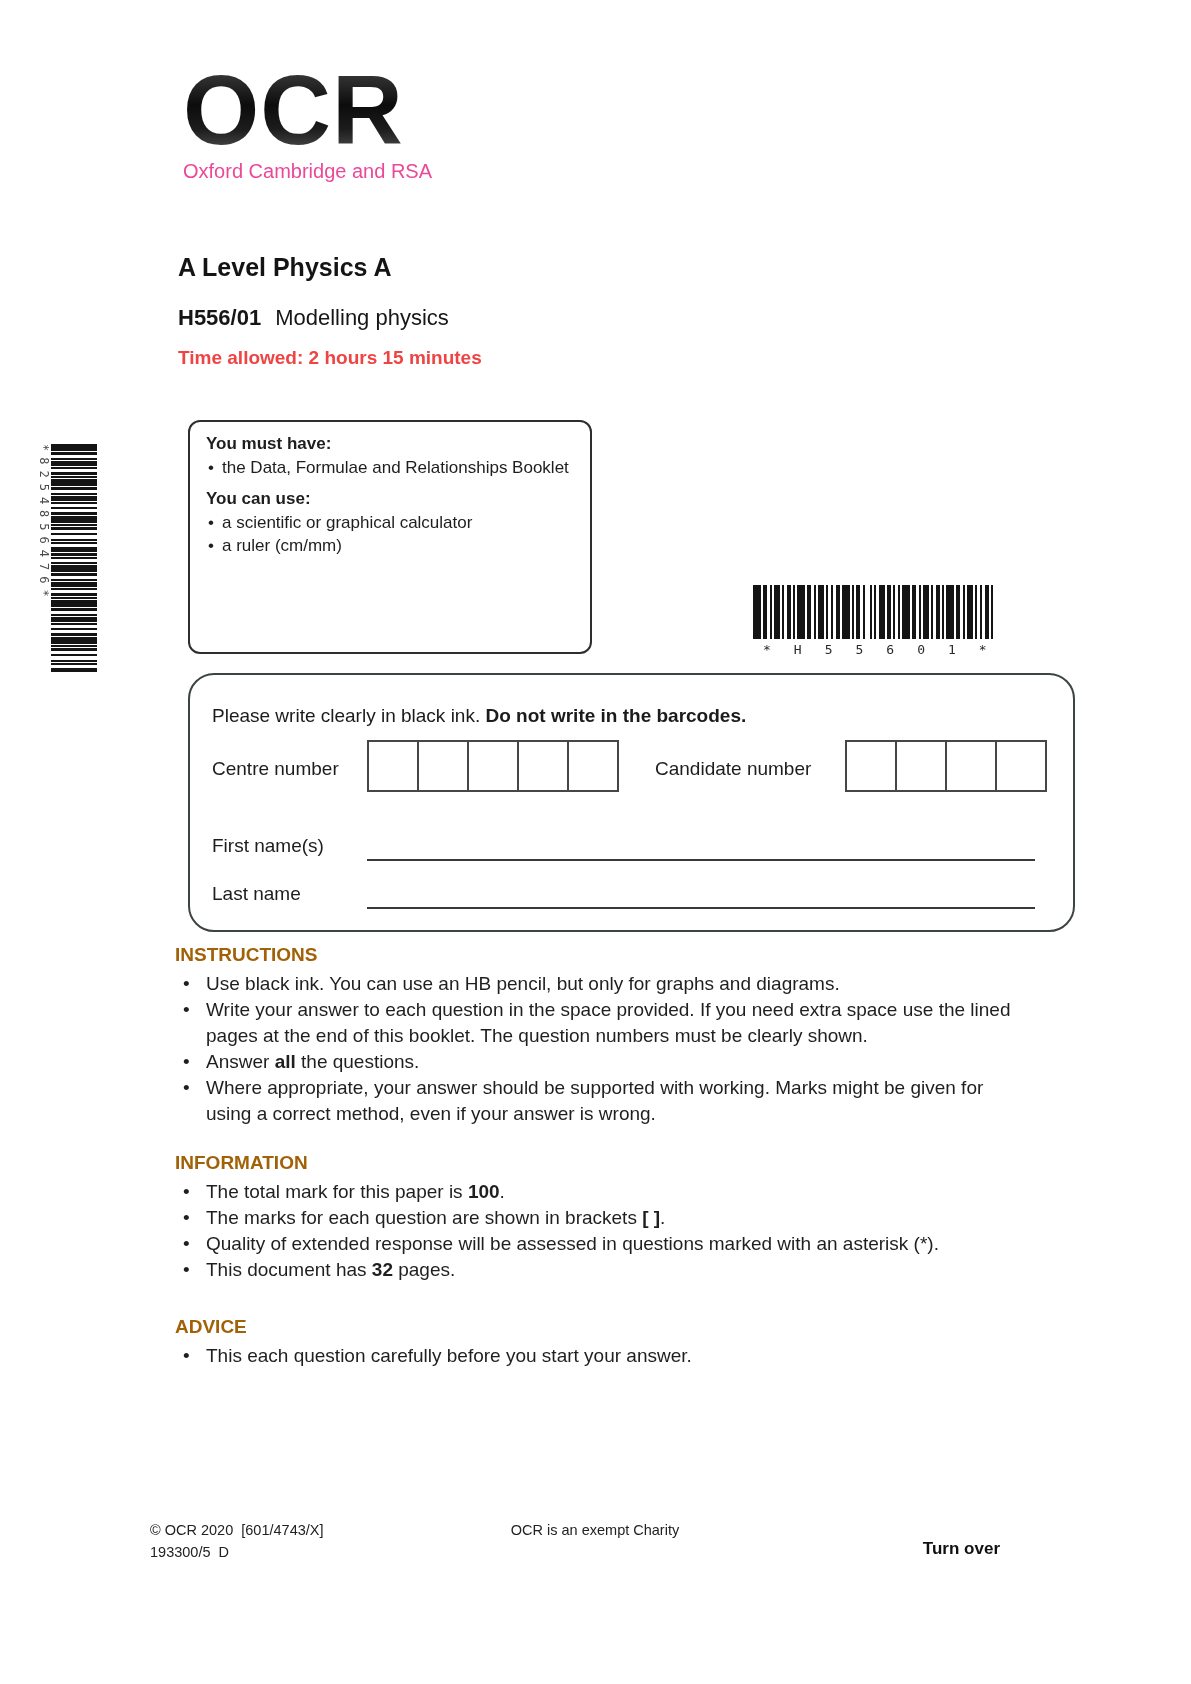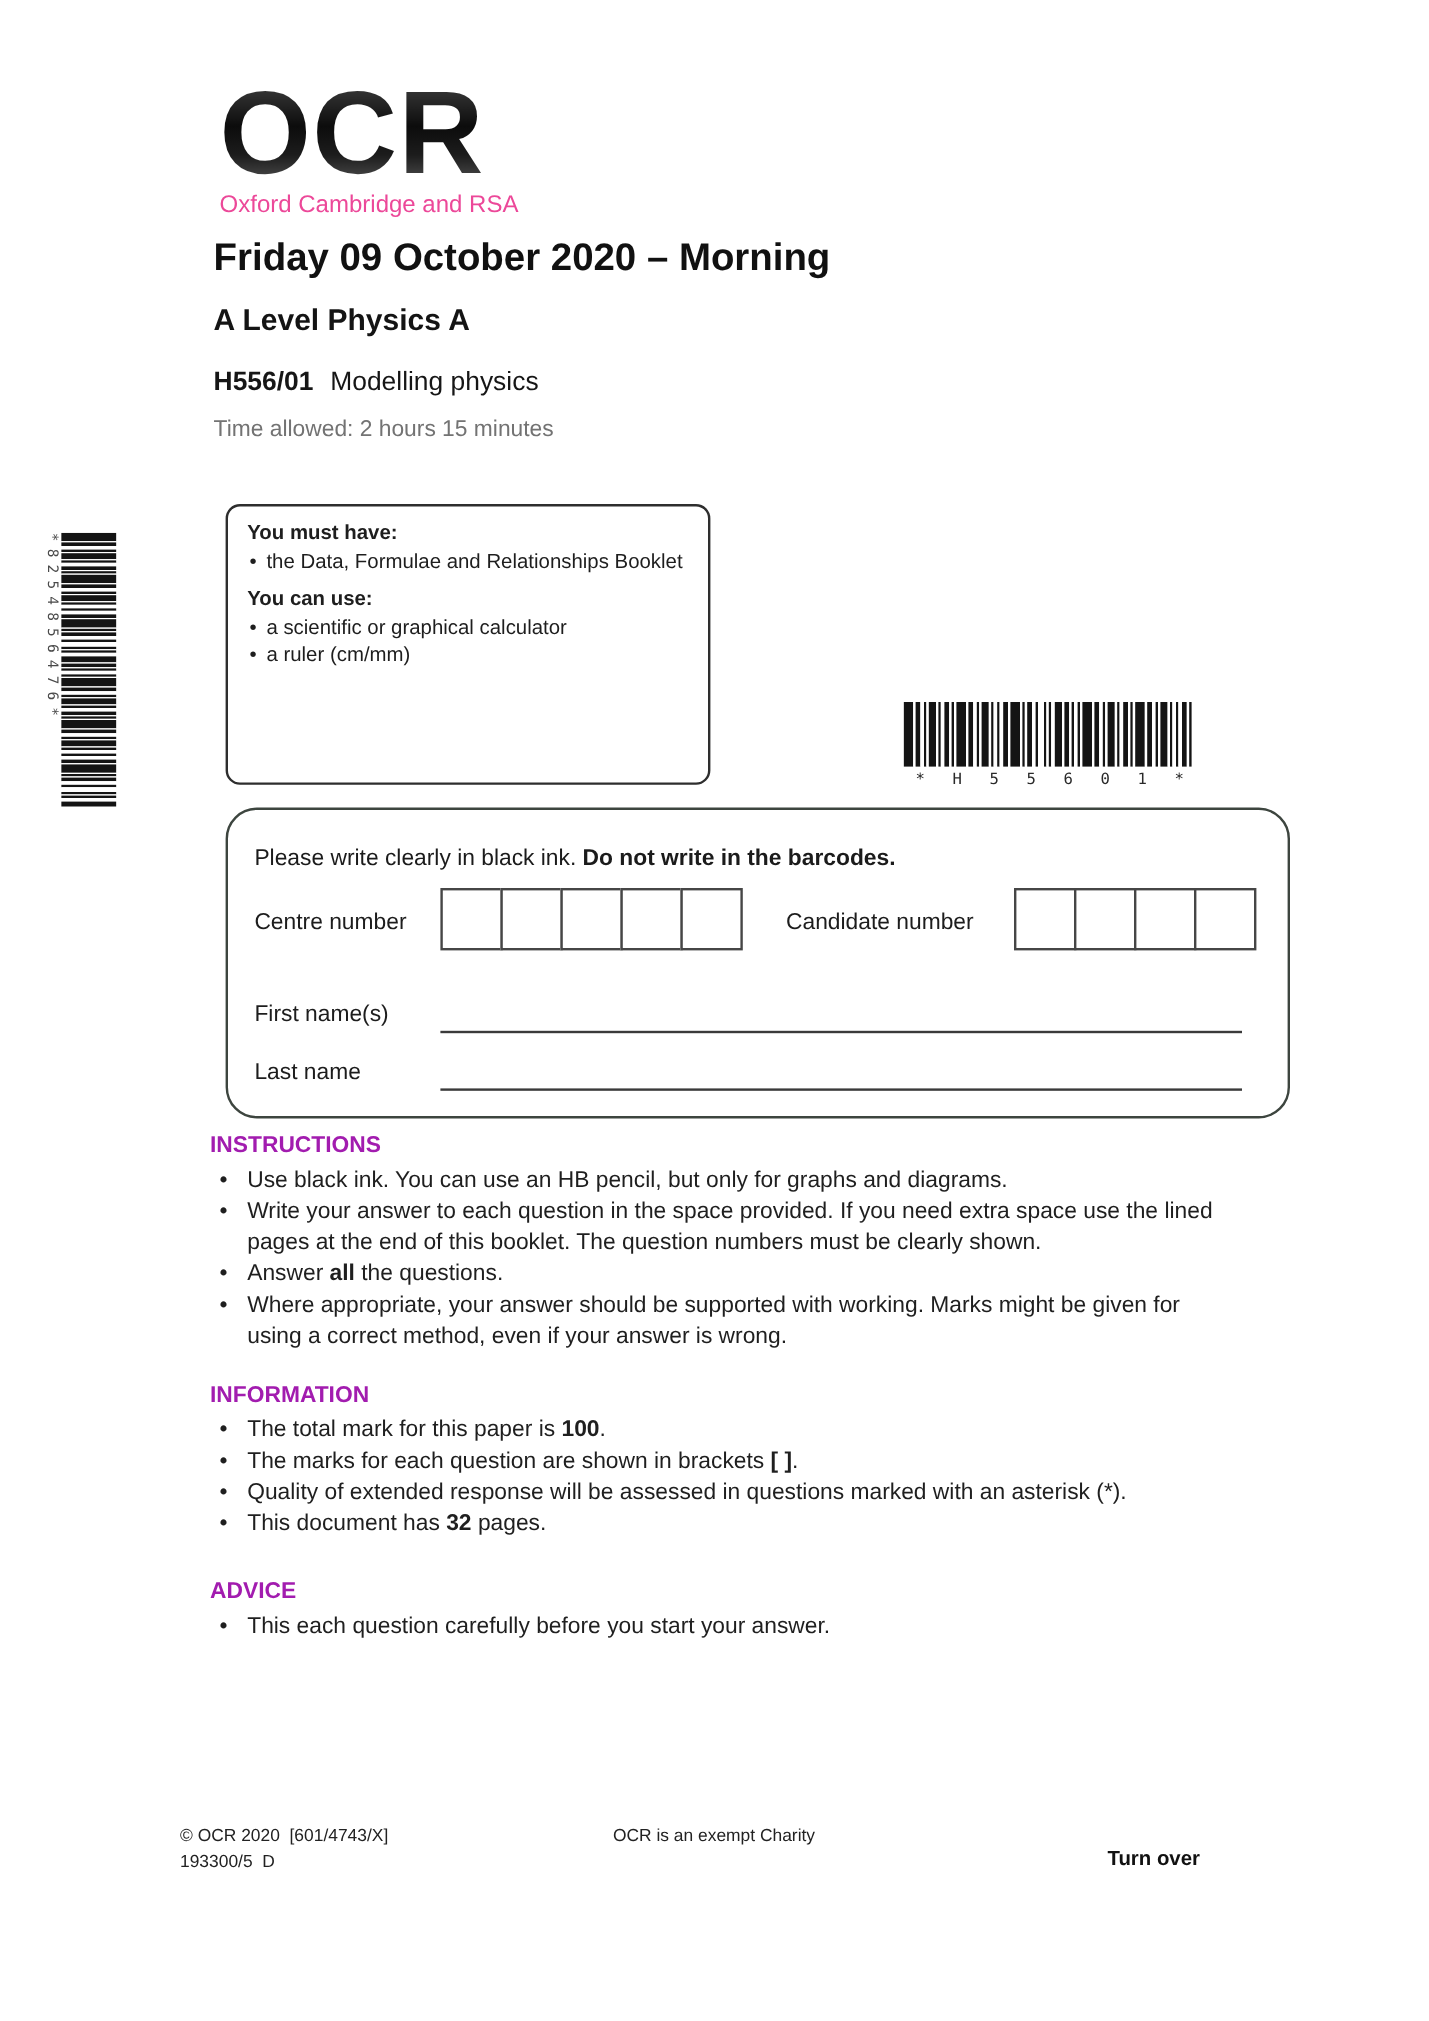--- a/index.html
+++ b/index.html
@@ -13,21 +13,21 @@
              -webkit-background-clip:text;background-clip:text;color:transparent;
              font-family:"Liberation Sans","DejaVu Sans",sans-serif;}
   .logo-subtitle{font-size:20px;color:#ec4899;margin-top:2px;}
 
   
   .exam-date{position:absolute;left:178px;top:196px;font-size:32px;font-weight:700;color:#111;}
   .qualification{position:absolute;left:178px;top:253px;font-size:25px;font-weight:700;color:#141414;}
   .paper-line{position:absolute;left:178px;top:305px;font-size:22px;color:#161616;}
   .paper-code{font-weight:700;}
   .paper-title{margin-left:14px;}
-  .time-allowed{position:absolute;left:178px;top:347px;font-size:19px;font-weight:400;color:#737373;}
+  .time-allowed{position:absolute;left:178px;top:347px;font-size:19px;font-weight:700;color:#ef4444;}
 
   
   .materials-box{position:absolute;left:188px;top:420px;width:404px;height:234px;
                  border:2px solid #2e2e2e;border-radius:12px;box-sizing:border-box;
                  padding:12px 16px;font-size:17px;color:#1e1e1e;}
   .m-heading{font-weight:700;margin-top:10px;}
   .m-heading:first-child{margin-top:0;}
   ul.m-list{margin:2px 0 0 0;padding:0;list-style:none;}
   ul.m-list li{position:relative;padding-left:16px;line-height:23px;}
   ul.m-list li::before{content:"•";position:absolute;left:2px;}
@@ -57,42 +57,41 @@
   .fn-label{position:absolute;left:22px;top:160px;font-size:19px;}
   .fn-line{position:absolute;left:177px;right:38px;top:184px;border-bottom:2px solid #3a3a3a;}
   .ln-label{position:absolute;left:22px;top:208px;font-size:19px;}
   .ln-line{position:absolute;left:177px;right:38px;top:232px;border-bottom:2px solid #3a3a3a;}
 
   
   .section{position:absolute;left:175px;width:848px;font-size:19px;color:#1f1f1f;}
   .section-instructions{top:944px;}
   .section-information{top:1152px;}
   .section-advice{top:1316px;}
-  .sec-heading{font-weight:700;font-size:19px;margin-bottom:5px;color:#a21caf;}
+  .sec-heading{font-weight:700;font-size:19px;margin-bottom:5px;color:#a16207;}
   ul.sec-list{margin:0;padding:0;list-style:none;}
   ul.sec-list li{position:relative;padding-left:31px;line-height:26px;}
   ul.sec-list li::before{content:"•";position:absolute;left:8px;}
 
   
   .footer-copyright{position:absolute;left:150px;top:1522px;font-size:14.5px;color:#222;white-space:pre;}
   .footer-print-code{position:absolute;left:150px;top:1544px;font-size:14.5px;color:#222;white-space:pre;}
   .footer-charity{position:absolute;left:175px;top:1522px;width:840px;text-align:center;font-size:14.5px;color:#222;}
   .turn-over{position:absolute;right:191px;top:1539px;font-size:17px;font-weight:700;color:#111;}
 </style>
 </head>
 <body>
 
 <div class="page">
 
   <div class="logo-block">
     <div class="logo-text">OCR</div>
     <div class="logo-subtitle">Oxford Cambridge and RSA</div>
   </div>
 
-  <div class="exam-date">Friday 09 October 2020 – Morning</div>
   <div class="qualification">A Level Physics A</div>
   <div class="paper-line">
     <span class="paper-code">H556/01</span><span class="paper-title">Modelling physics</span>
   </div>
   <div class="time-allowed">Time allowed: 2 hours 15 minutes</div>
 
   <div class="materials-box">
     <div class="m-heading">You must have:</div>
     <ul class="m-list">
         <li><span>the Data, Formulae and Relationships Booklet</span></li>

